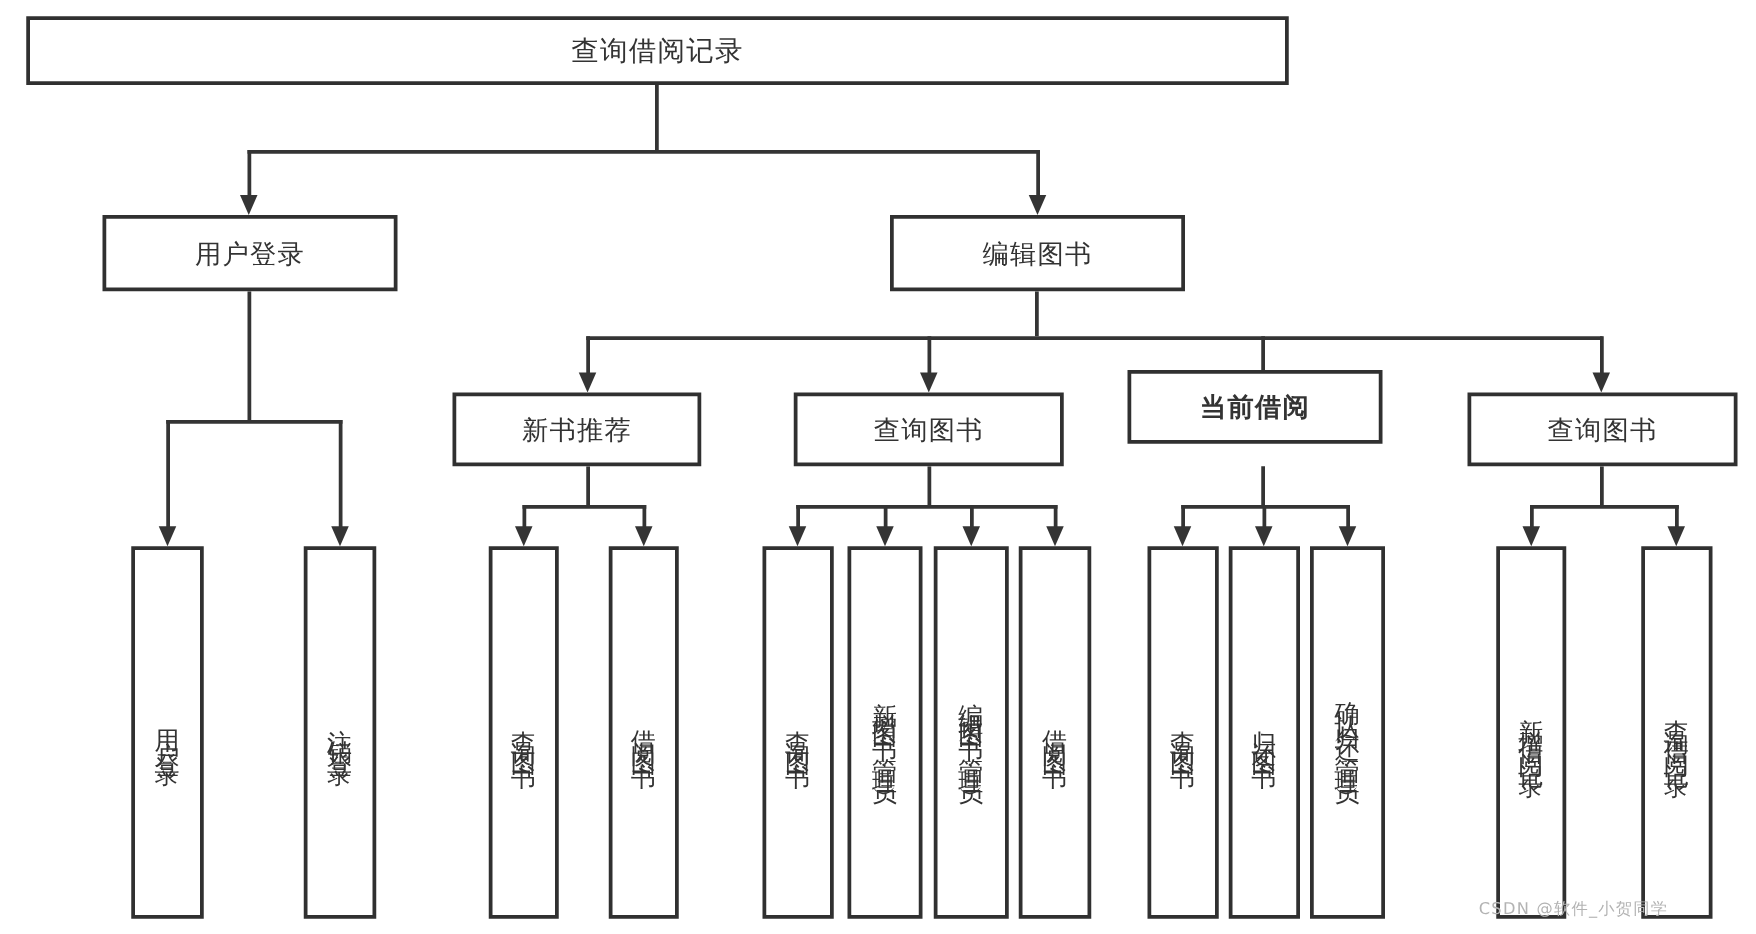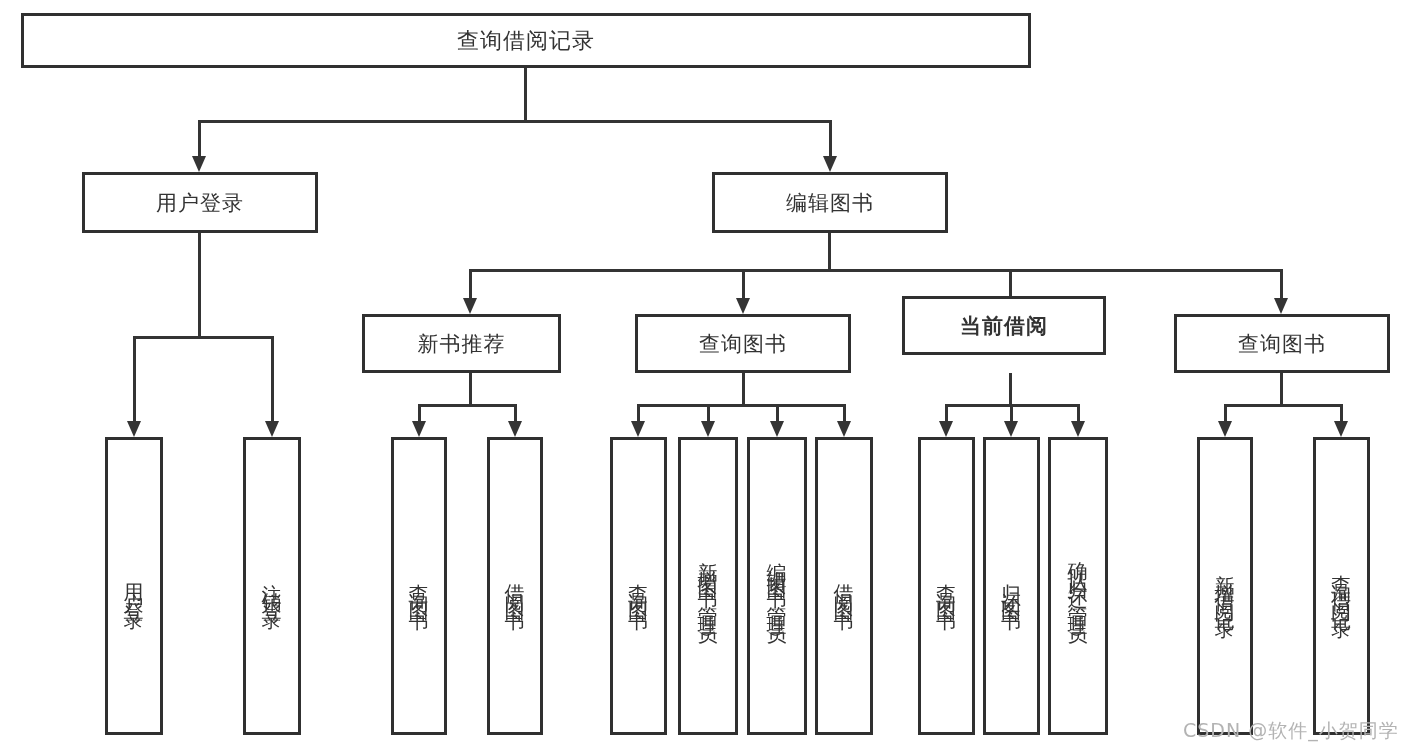--- a/index.html
+++ b/index.html
@@ -40,21 +40,21 @@
     writing-mode:vertical-rl;
     text-orientation:mixed;
     font-size:20px;color:#333333;
     letter-spacing:0.45em;
     line-height:1;
     white-space:nowrap;
   }
   .watermark{
     position:absolute;
     left:1183px;top:718px;
-    font-size:19px;
+    font-size:13px;
     color:#b3b3b3;
     letter-spacing:1px;
     z-index:3;
     white-space:nowrap;
   }
 </style>
 </head>
 <body>
 
 <div id="stage">

